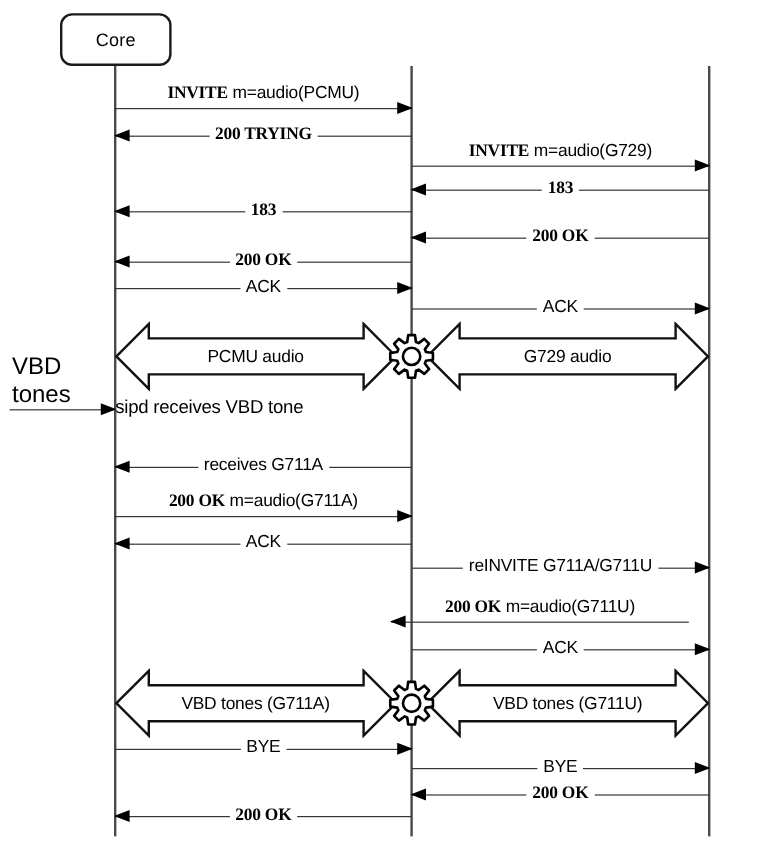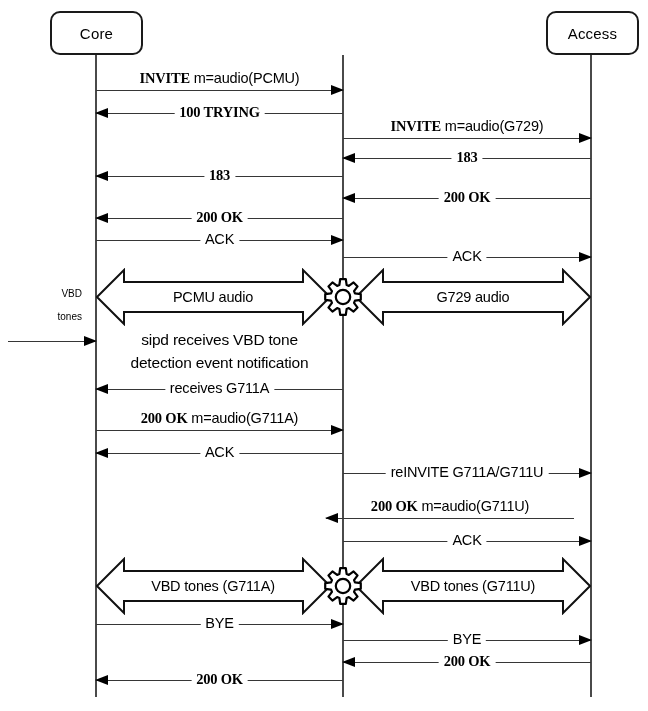--- a/index.html
+++ b/index.html
@@ -25,51 +25,48 @@
     position:absolute;left:50%;top:-0.7px;transform:translate(-50%,-50%);
     background:#fff;padding:0 5px;white-space:nowrap;
     font-size:14.5px;letter-spacing:-0.2px;line-height:1.1;
   }
   .lbl.above{top:-4px;transform:translate(-50%,-100%);background:transparent;padding:0 2px;}
   .lbl b{font-weight:700;font-family:Liberation Serif, serif;}
   .media{position:absolute;z-index:3;}
   .media text{font-size:14.5px;letter-spacing:-0.2px;fill:#000;}
   .gear{position:absolute;z-index:4;}
   .note{
-    position:absolute;left:96px;top:329px;width:247px;text-align:center;
+    position:absolute;left:96px;top:329px;width:247px;
     font-size:15.5px;line-height:22.5px;letter-spacing:-0.2px;z-index:2;
   }
   .ext-label{
-    position:absolute;left:10px;top:282px;width:72px;text-align:right;
-    font-size:10px;line-height:23px;z-index:2;
+    position:absolute;left:10px;top:295px;width:72px;text-align:left;
+    font-size:20px;line-height:23px;z-index:2;
   }
 </style>
 </head>
 <body>
 
 <div id="canvas">
 
   <div class="actor" style="left:50px">
       <span>Core</span>
-    </div>
-  <div class="actor" style="left:546px">
-      <span>Access</span>
     </div>
 
   <div class="lifeline" style="left:95px"></div>
   <div class="lifeline" style="left:342px"></div>
   <div class="lifeline" style="left:590px"></div>
 
   <div class="msg" style="top:90px;left:96px;width:247px">
     <span class="head r"></span>
     <span class="lbl above"><b>INVITE</b><span> m=audio(PCMU)</span></span>
   </div>
   <div class="msg" style="top:113px;left:96px;width:247px">
     <span class="head l"></span>
-    <span class="lbl"><b>100 TRYING</b><span></span></span>
+    <span class="lbl"><b>200 TRYING</b><span></span></span>
   </div>
   <div class="msg" style="top:138px;left:343px;width:248px">
     <span class="head r"></span>
     <span class="lbl above"><b>INVITE</b><span> m=audio(G729)</span></span>
   </div>
   <div class="msg" style="top:158px;left:343px;width:248px">
     <span class="head l"></span>
     <span class="lbl"><b>183</b><span></span></span>
   </div>
   <div class="msg" style="top:176px;left:96px;width:247px">
@@ -136,21 +133,20 @@
   <div class="ext-label">
     <div>VBD</div>
     <div>tones</div>
   </div>
   <div class="msg" style="top:341px;left:8px;width:88px">
     <span class="head r"></span>
   </div>
 
   <div class="note">
     <div>sipd receives VBD tone</div>
-    <div>detection event notification</div>
   </div>
 
   <svg class="media" style="left:96px;top:268px" width="235" height="58">
     <polygon points="1,29 28,2 28,14 207,14 207,2 234,29 207,56 207,44 28,44 28,56" fill="#fff" stroke="#111" stroke-width="2" stroke-linejoin="miter"></polygon>
     <text x="117" y="34" text-anchor="middle">PCMU audio</text>
   </svg>
   <svg class="media" style="left:355px;top:268px" width="236" height="58">
     <polygon points="1,29 28,2 28,14 208,14 208,2 235,29 208,56 208,44 28,44 28,56" fill="#fff" stroke="#111" stroke-width="2" stroke-linejoin="miter"></polygon>
     <text x="118" y="34" text-anchor="middle">G729 audio</text>
   </svg>

